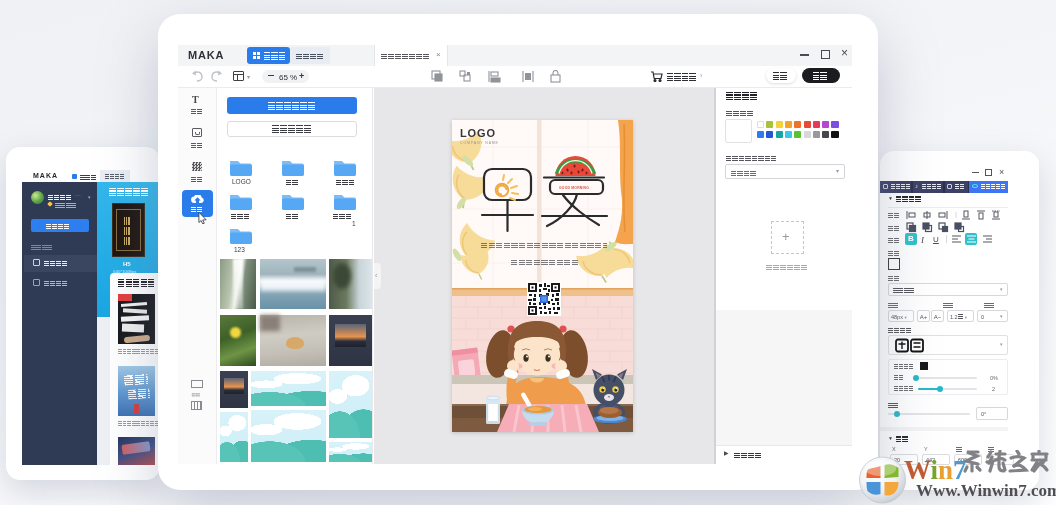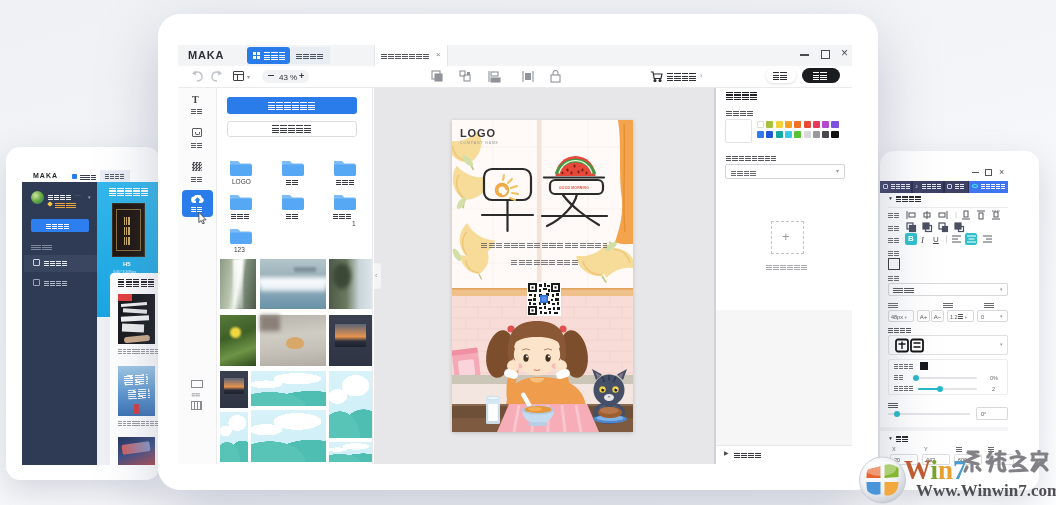--- a/index.html
+++ b/index.html
@@ -240,21 +240,21 @@
         <path d="M5.5 0.5 L2 3.5 L6 5.5" fill="#bfc2c8"></path>
       <path d="M30 3 C 26 1, 22 2, 22 7 C 22 10, 25 11, 27 11" stroke="#bfc2c8" stroke-width="1.4"></path>
         <path d="M28.5 0.5 L32 3.5 L28 5.5" fill="#bfc2c8"></path>
     </svg>
     <div class="a" style="left:55px;top:26px;width:11px;height:10px;border:1.4px solid #3f4045;border-radius:1px"></div>
     <div class="a" style="left:55px;top:29px;width:11px;height:1.2px;background:#3f4045"></div>
     <div class="a" style="left:58.5px;top:29px;width:1.2px;height:7px;background:#3f4045"></div>
     <div class="a" style="left:69px;top:28px;font-size:6px;color:#9a9ba0">▾</div>
     <div class="a" style="left:84px;top:25px;width:47px;height:13px;background:#f1f2f4;border-radius:7px"></div>
     <div class="a" style="left:90px;top:30px;width:6px;height:1.4px;background:#3a3b40"></div>
-    <div class="a" style="left:101px;top:28px;font-size:8px;color:#2e2f34">43 %</div>
+    <div class="a" style="left:101px;top:28px;font-size:8px;color:#2e2f34">65 %</div>
     <div class="a" style="left:121px;top:27px;font-size:9px;color:#3a3b40;font-weight:bold;line-height:9px">+</div>
 
     <svg class="a" style="left:253px;top:25px" width="130" height="14" viewBox="0 0 130 14" fill="none" stroke="#909399" stroke-width="1.1">
       <rect x="1" y="1" width="8" height="8"></rect>
         <rect x="4" y="4" width="7" height="7" fill="#909399"></rect>
       <rect x="29" y="1" width="5" height="5"></rect>
         <rect x="33" y="5" width="6" height="6"></rect>
         <rect x="36" y="2" width="3" height="3" fill="#909399" stroke="none"></rect>
       <line x1="58" y1="1" x2="58" y2="12"></line>
         <rect x="60" y="2" width="7" height="4"></rect>

